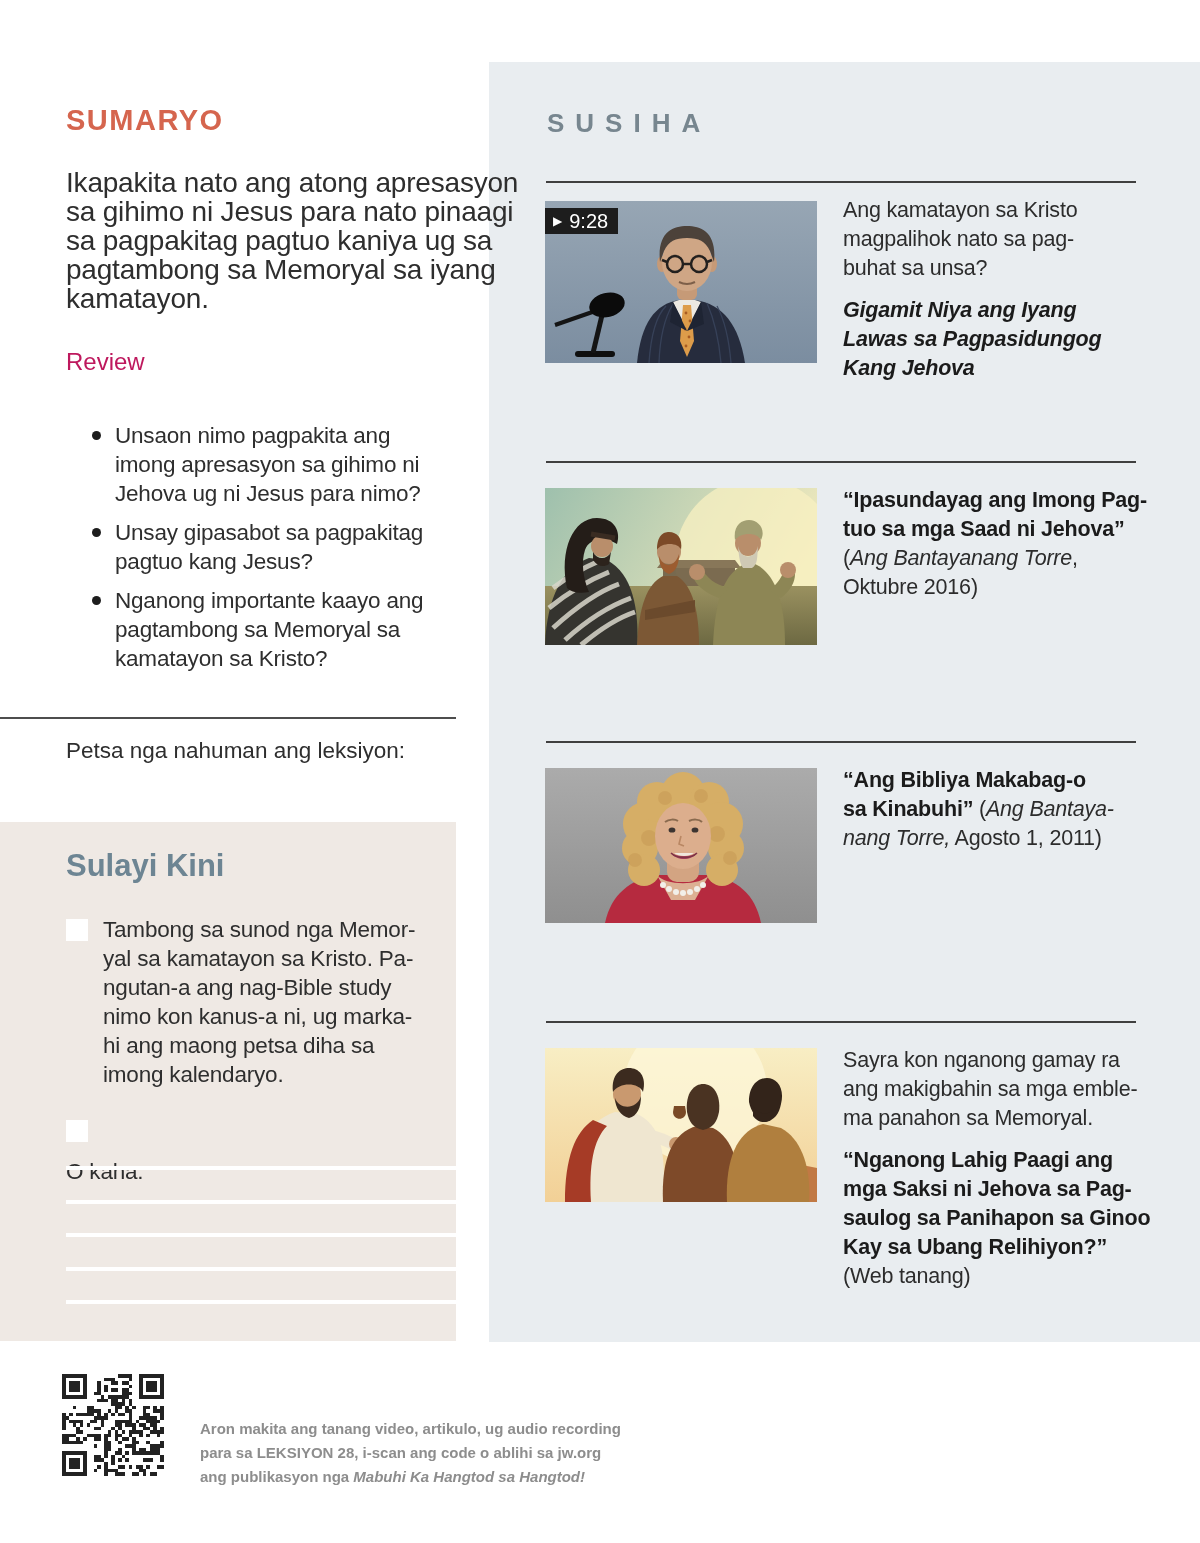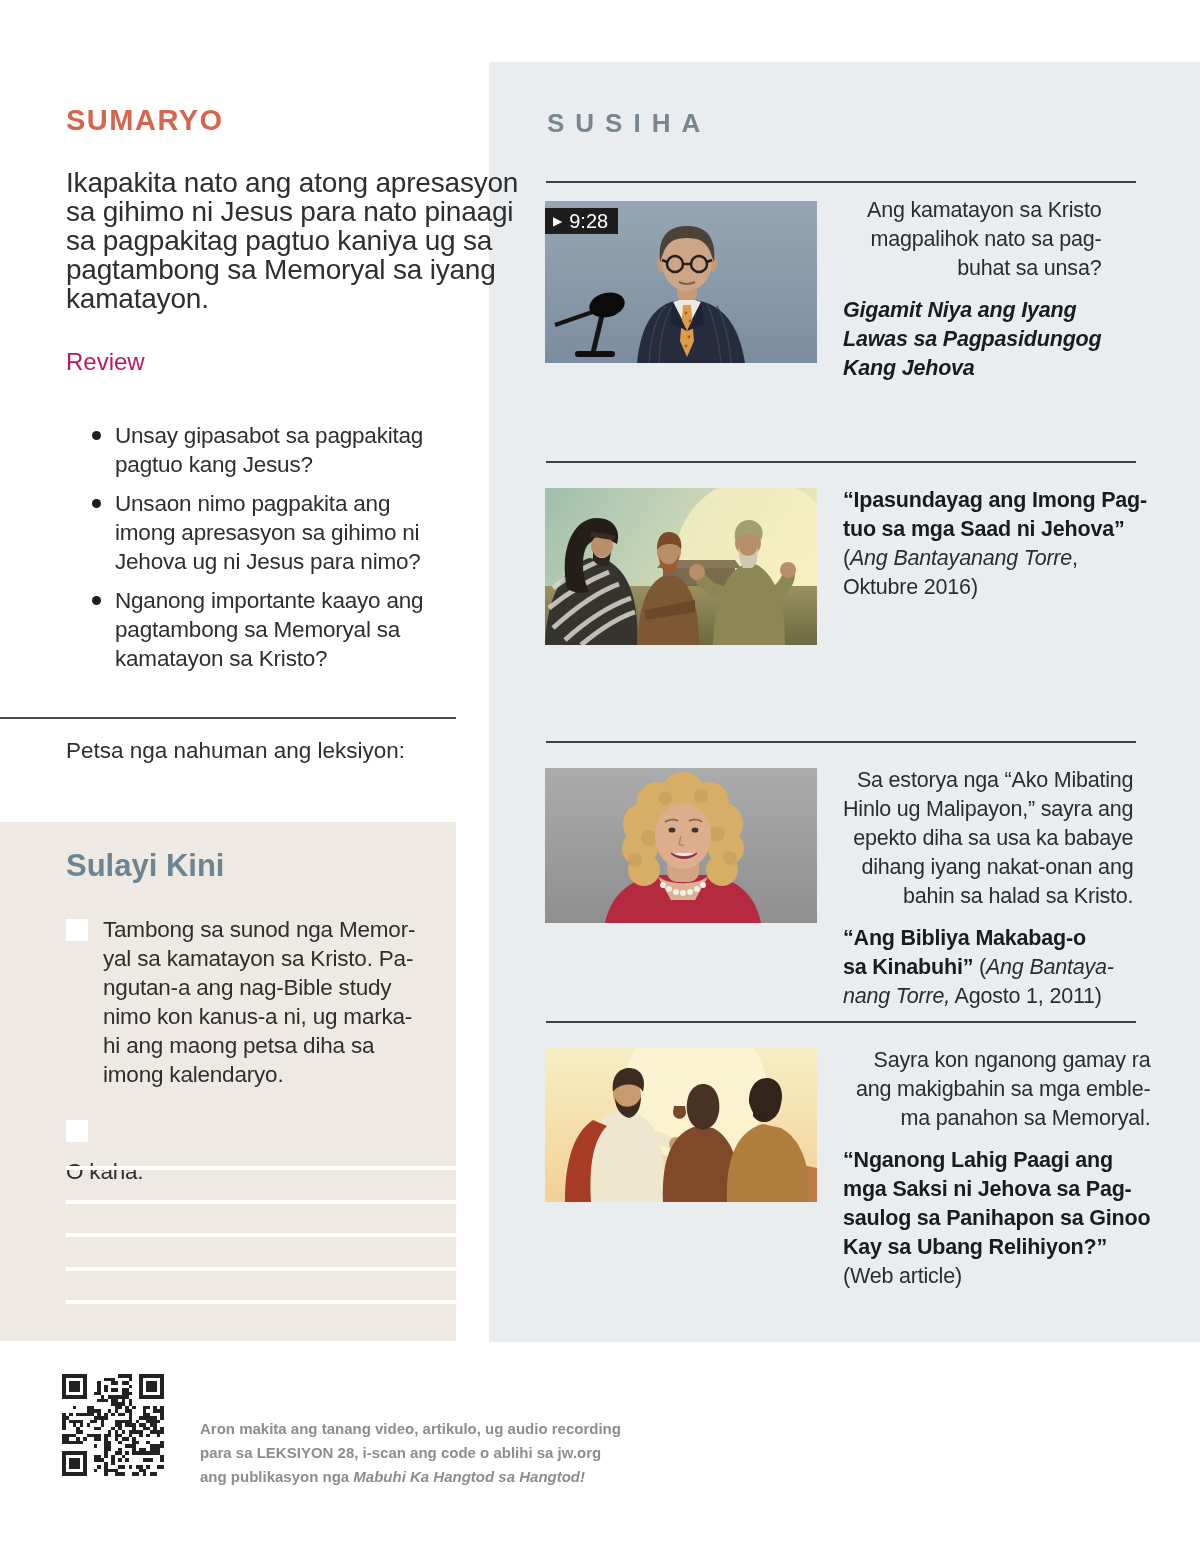--- a/index.html
+++ b/index.html
@@ -37,21 +37,21 @@
   
   .panel   { left:489px; top:62px; width:711px; height:1280px; background:#e9edf0; }
   .sus-h   { left:547px; top:108px; font-size:26px; font-weight:700; letter-spacing:11px; color:#77868f; }
   .rule-r  { left:546px; width:590px; height:2px; background:#3f3f3f; }
   .thumb   { left:545px; width:272px; overflow:hidden; background:#9aa7b2; }
   .thumb svg { display:block; width:100%; height:100%; }
   .badge   { position:absolute; left:0; top:7px; height:26px; background:#1d1d1d; color:#ffffff;
              display:flex; align-items:center; gap:7px; padding:0 10px 0 8px; font-size:20px; font-weight:400; }
   .badge .tri { font-size:12px; line-height:1; }
   .r-text  { left:843px; font-size:21.5px; line-height:29px; letter-spacing:-0.2px; color:#2c2c2c; }
-  .desc    { margin-bottom:13px;text-align:right; }
+  .desc    { margin-bottom:13px; }
   .vtitle  { font-weight:700; font-style:italic; color:#1b1b1b; }
   .ref     { color:#2c2c2c; }
   .rb      { font-weight:700; color:#1b1b1b;margin-top:27px; }
   .ri      { font-style:italic; }
 </style>
 </head>
 <body>
 
 <div class="abs panel"></div>
 <div class="abs sus-h">SUSIHA</div>
@@ -218,25 +218,20 @@
         <circle cx="124" cy="121" r="3"></circle>
         <circle cx="131" cy="124" r="3"></circle>
       <circle cx="138" cy="125" r="3"></circle>
         <circle cx="145" cy="124" r="3"></circle>
         <circle cx="152" cy="121" r="3"></circle>
         <circle cx="158" cy="117" r="3"></circle>
     </g>
   </svg>
 </div>
 <div class="abs r-text" style="top:766px">
-  <p class="desc pre">Sa estorya nga “Ako Mibating
-Hinlo ug Malipayon,” sayra ang
-epekto diha sa usa ka babaye
-dihang iyang nakat-onan ang
-bahin sa halad sa Kristo.</p>
   <p class="ref pre"><span class="rb">“Ang Bibliya Makabag-o
 sa Kinabuhi” </span><span>(</span><span class="ri">Ang Bantaya-
 nang Torre,</span><span> Agosto 1, 2011)</span></p>
 </div>
 
 <div class="abs thumb" style="top:1048px;height:154px">
   <svg viewBox="0 0 272 154" xmlns="http://www.w3.org/2000/svg">
     <defs>
         <linearGradient id="g4" x1="0" y1="0" x2="0" y2="1">
           <stop offset="0" stop-color="#f8eec4"></stop>
@@ -265,42 +260,42 @@
   </svg>
 </div>
 <div class="abs r-text" style="top:1046px">
   <p class="desc pre">Sayra kon nganong gamay ra
 ang makigbahin sa mga emble-
 ma panahon sa Memoryal.</p>
   <p class="ref pre"><span class="rb">“Nganong Lahig Paagi ang
 mga Saksi ni Jehova sa Pag-
 saulog sa Panihapon sa Ginoo
 Kay sa Ubang Relihiyon?”
-</span><span>(Web article)</span></p>
+</span><span>(Web tanang)</span></p>
 </div>
 
 <h1 class="abs sum-h" style="margin:0">SUMARYO</h1>
 <p class="abs sum-p pre">Ikapakita nato ang atong apresasyon
 sa gihimo ni Jesus para nato pinaagi
 sa pagpakitag pagtuo kaniya ug sa
 pagtambong sa Memoryal sa iyang
 kamatayon.</p>
 <h2 class="abs rev-h" style="margin:0">Review</h2>
 
 <div class="abs bullets">
   <div class="b-row">
     <span class="dot"></span>
-    <span class="pre">Unsay gipasabot sa pagpakitag
-pagtuo kang Jesus?</span>
+    <span class="pre">Unsaon nimo pagpakita ang
+imong apresasyon sa gihimo ni
+Jehova ug ni Jesus para nimo?</span>
   </div>
   <div class="b-row">
     <span class="dot"></span>
-    <span class="pre">Unsaon nimo pagpakita ang
-imong apresasyon sa gihimo ni
-Jehova ug ni Jesus para nimo?</span>
+    <span class="pre">Unsay gipasabot sa pagpakitag
+pagtuo kang Jesus?</span>
   </div>
   <div class="b-row">
     <span class="dot"></span>
     <span class="pre">Nganong importante kaayo ang
 pagtambong sa Memoryal sa
 kamatayon sa Kristo?</span>
   </div>
 </div>
 
 <div class="abs rule-l"></div>

